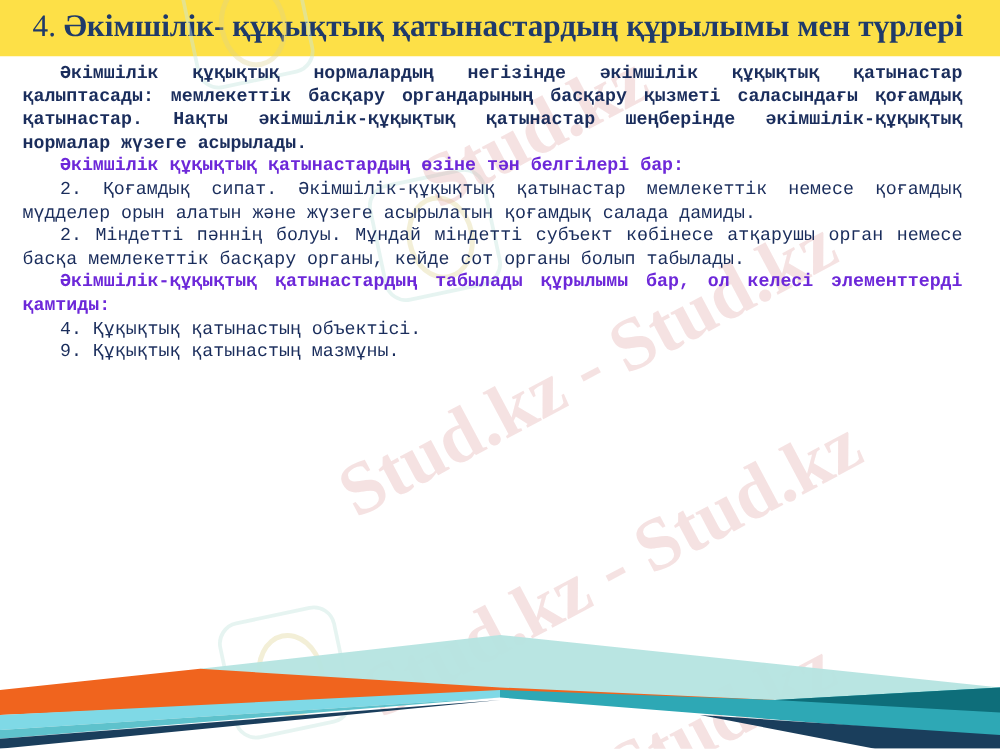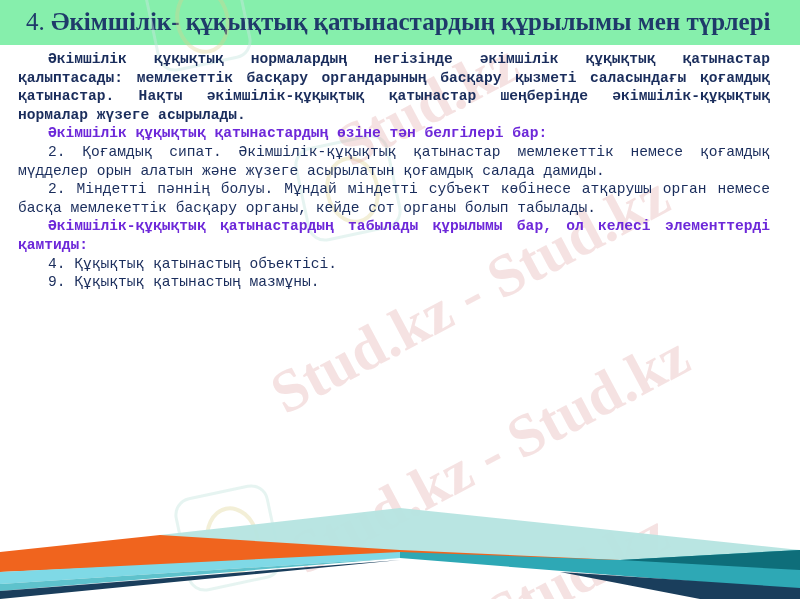--- a/index.html
+++ b/index.html
@@ -3,21 +3,21 @@
   <meta charset="utf-8">
   <style>
     html, body { margin: 0; padding: 0; }
     body {
       width: 800px; height: 599px; overflow: hidden; position: relative;
       background: #ffffff;
       font-family: "Liberation Serif", "DejaVu Serif", serif;
     }
     .header {
       position: absolute; left: 0; top: 0; width: 800px; height: 45px;
-      background: #86efac;
+      background: #fde047;
     }
     .title {
       position: absolute; left: 26px; top: 6px;
       font-size: 25px; line-height: 32px; color: #1f3a6a; white-space: nowrap;
     }
     .title .num { font-weight: normal; }
     .title .bold { font-weight: bold; }
     .content {
       position: absolute; left: 18px; top: 50px; width: 752px;
       font-size: 14.6px; line-height: 18.6px; color: #1a2d5c;

